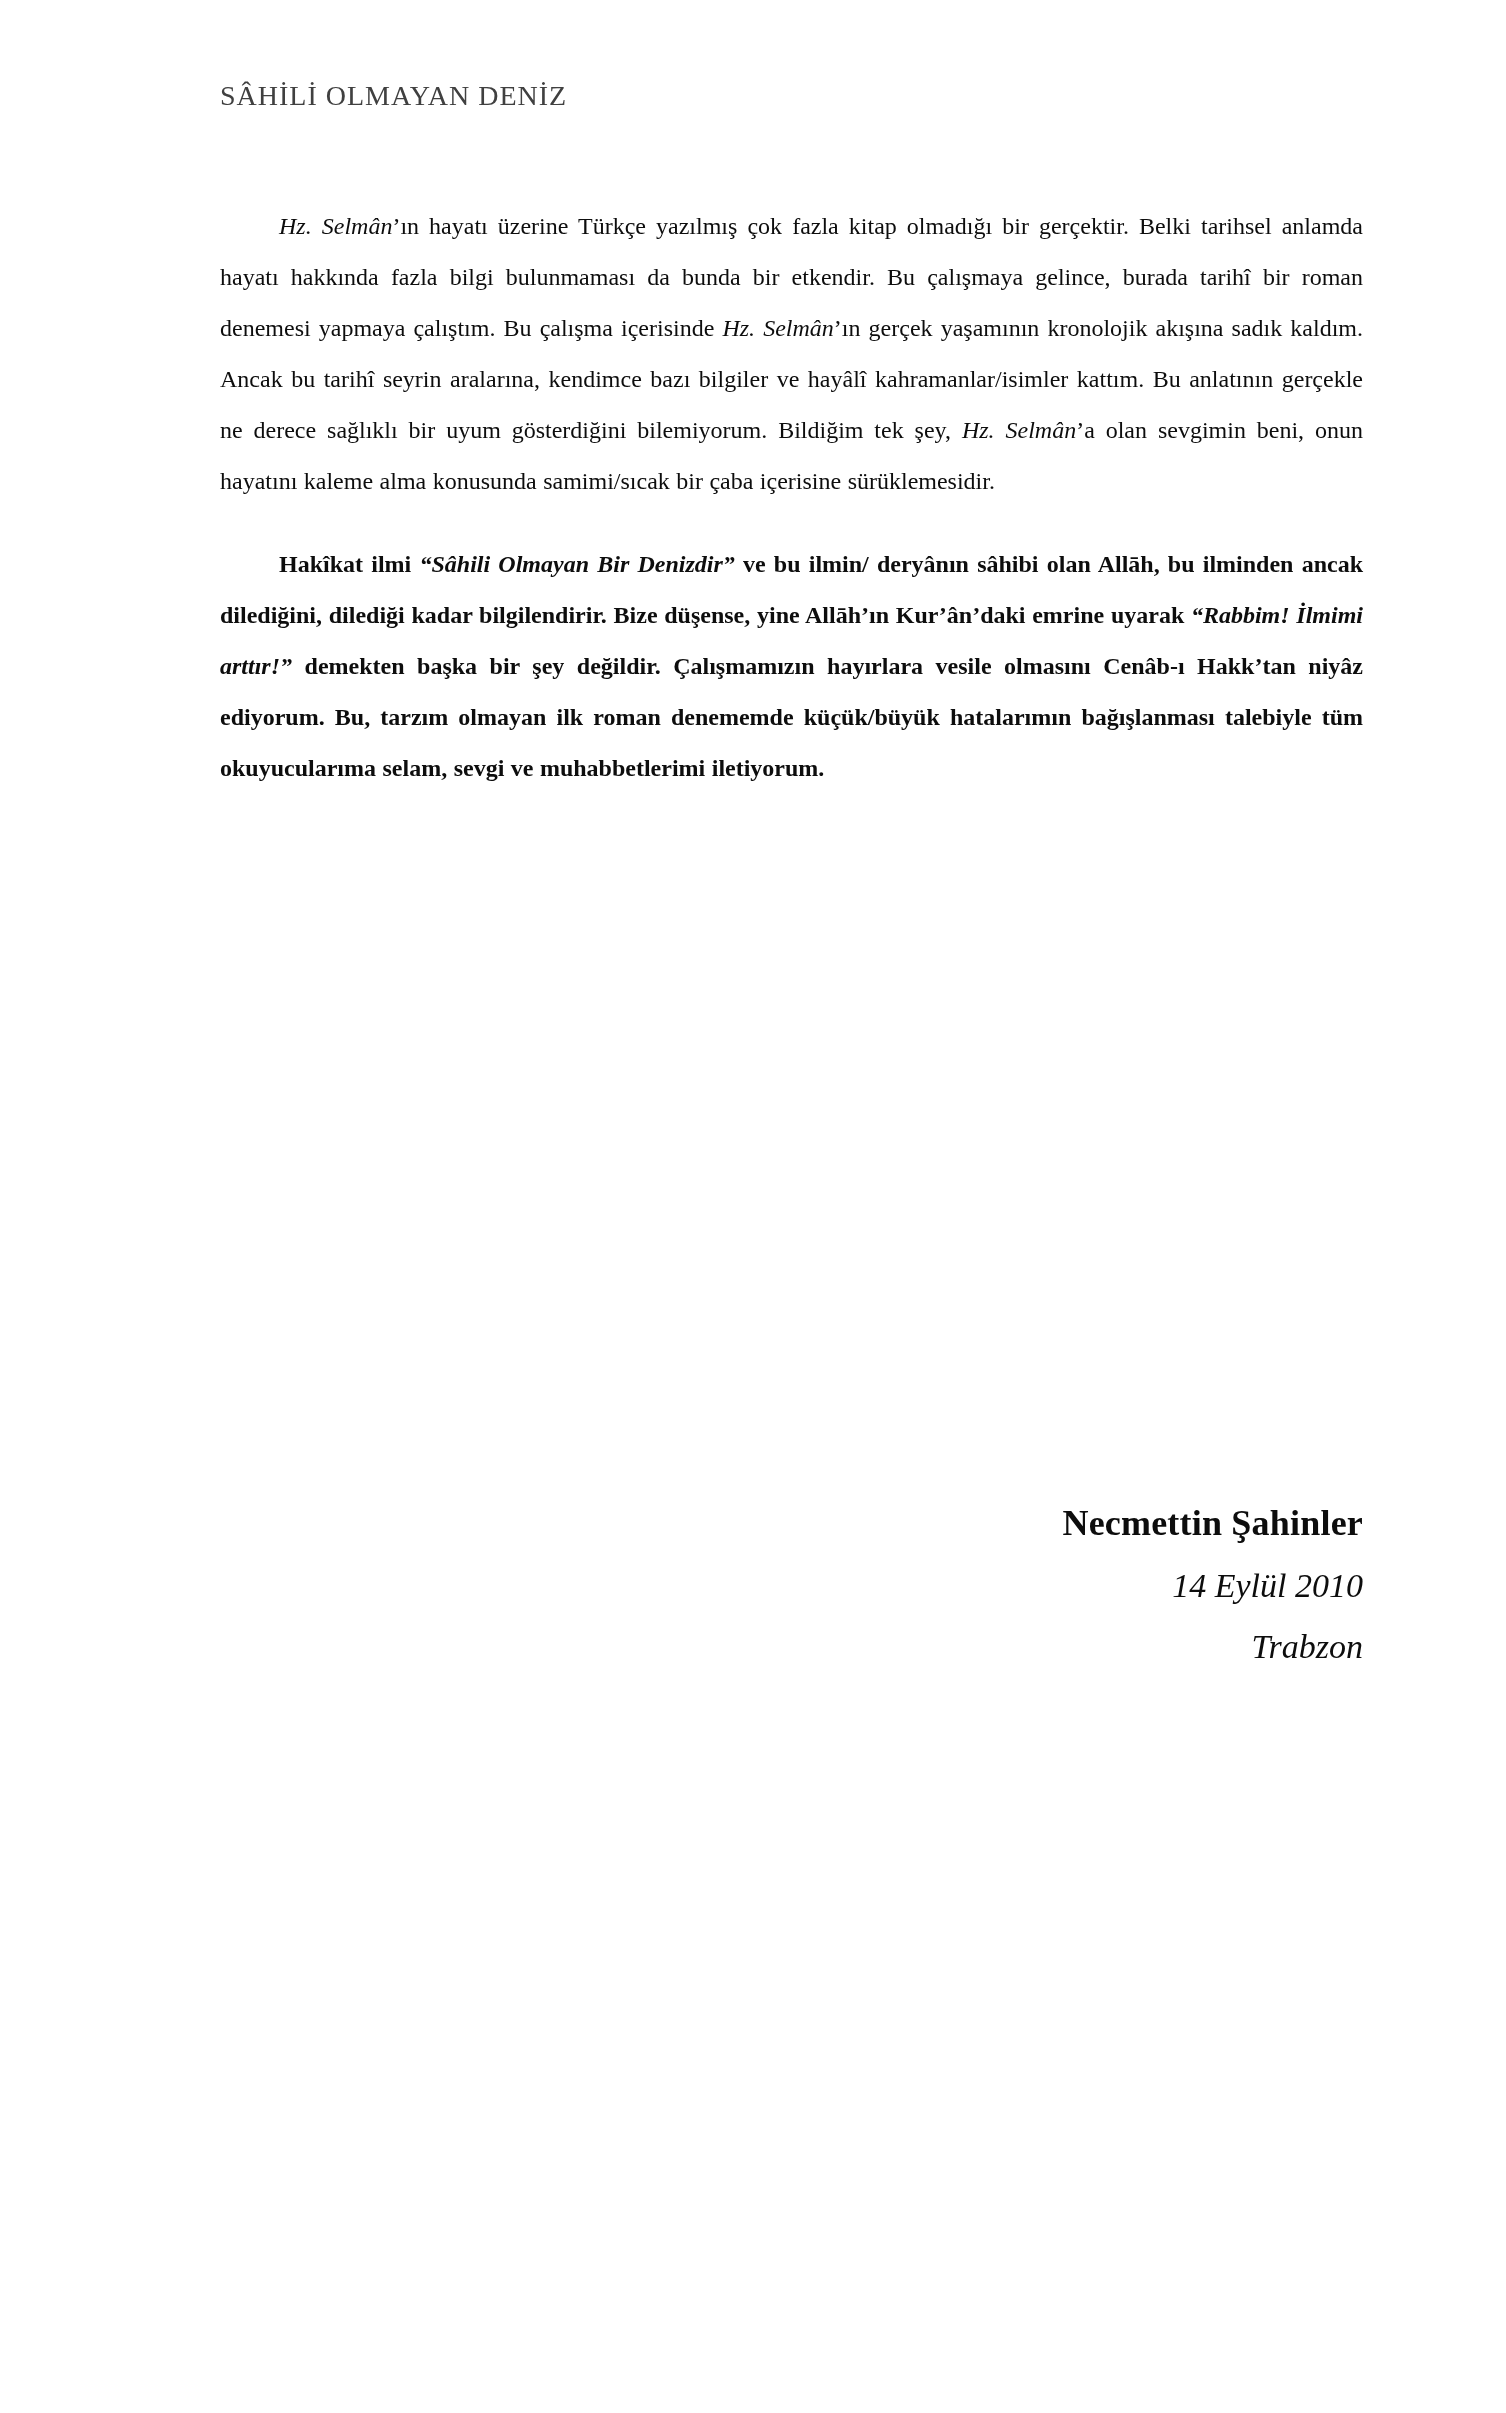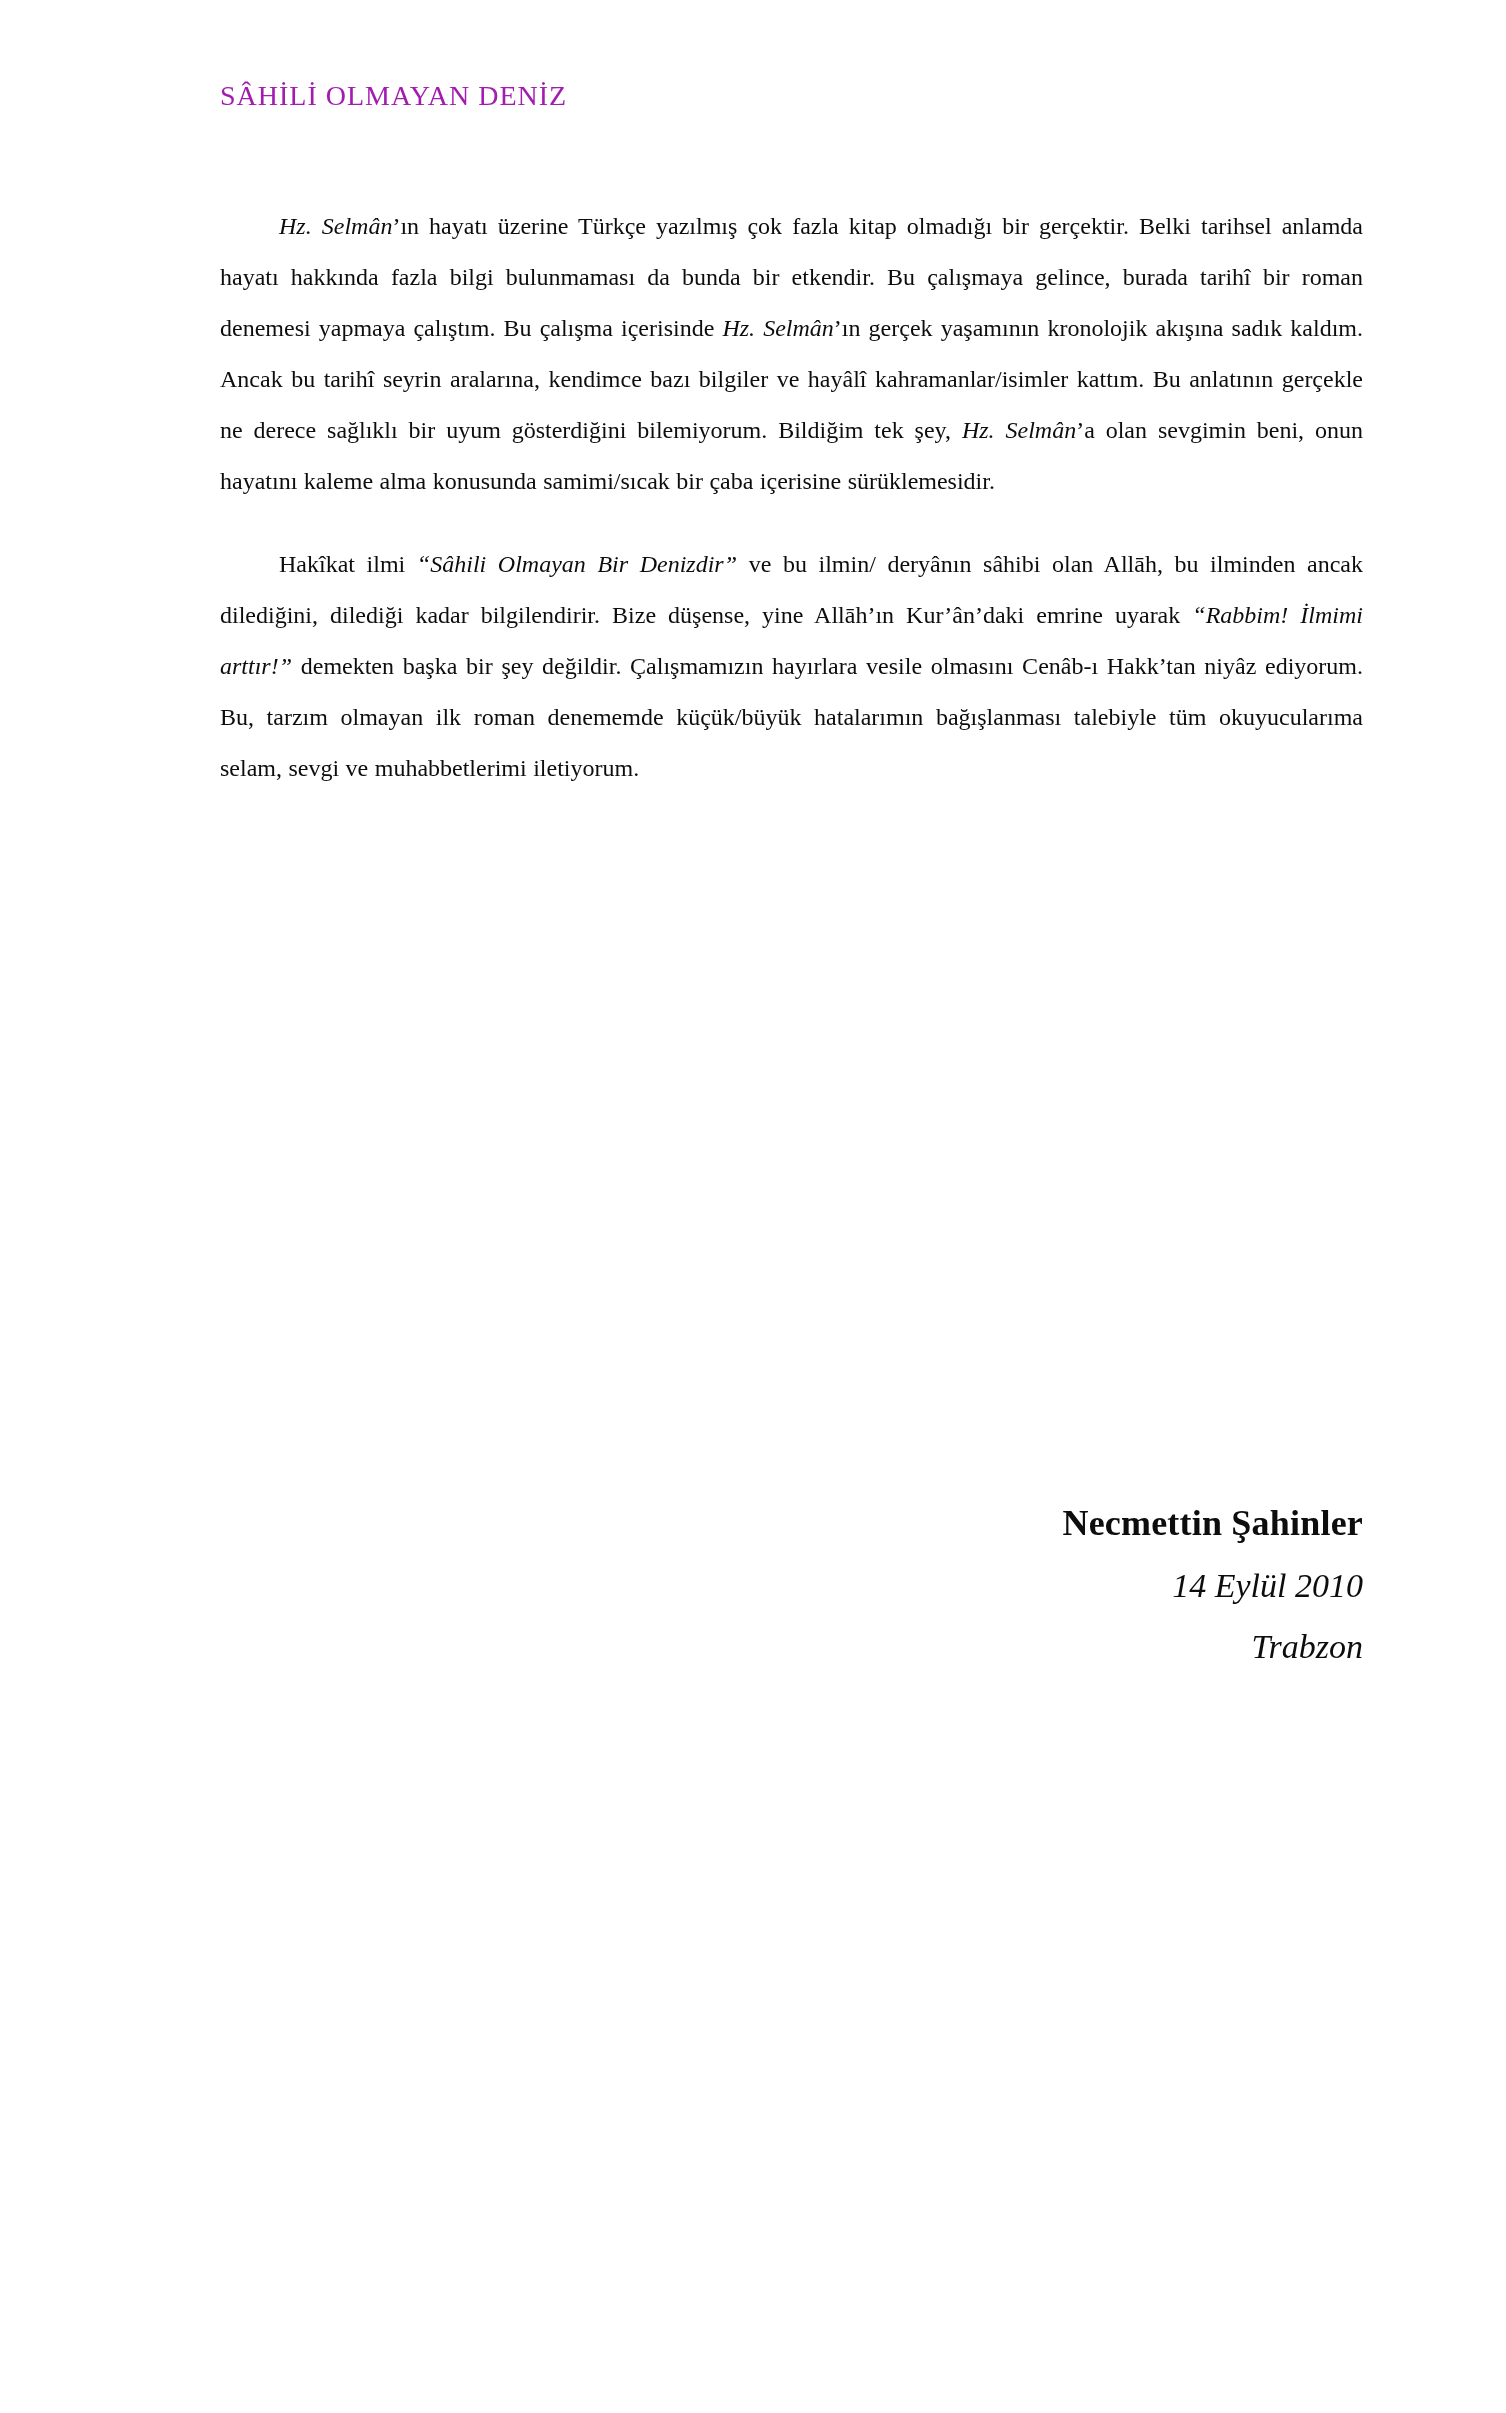--- a/index.html
+++ b/index.html
@@ -26,21 +26,21 @@
   
   .running-head {
     position: absolute;
     top: 81px;
     left: 220px;
     right: 144px;
     font-family: "Liberation Serif", "DejaVu Serif", serif;
     font-size: 28px;
     line-height: 1.1;
     letter-spacing: 1px;
-    color: #a21caf;
+    color: #404040;
     white-space: nowrap;
   }
 
   
   .text-column {
     position: absolute;
     top: 201px;
     left: 220px;
     width: 1143px;
   }
@@ -50,20 +50,21 @@
     font-size: 24px;
     line-height: 51px;
     text-align: justify;
     text-justify: inter-word;
     text-indent: 59px;
     hyphens: none;
     word-spacing: 0.02em;
   }
   p.body-par:last-of-type {
     margin-bottom: 10px;
+    font-weight: bold;
   }
 
   .it {
     font-style: italic;
   }
 
   
   .signature {
     position: absolute;
     left: 220px;

